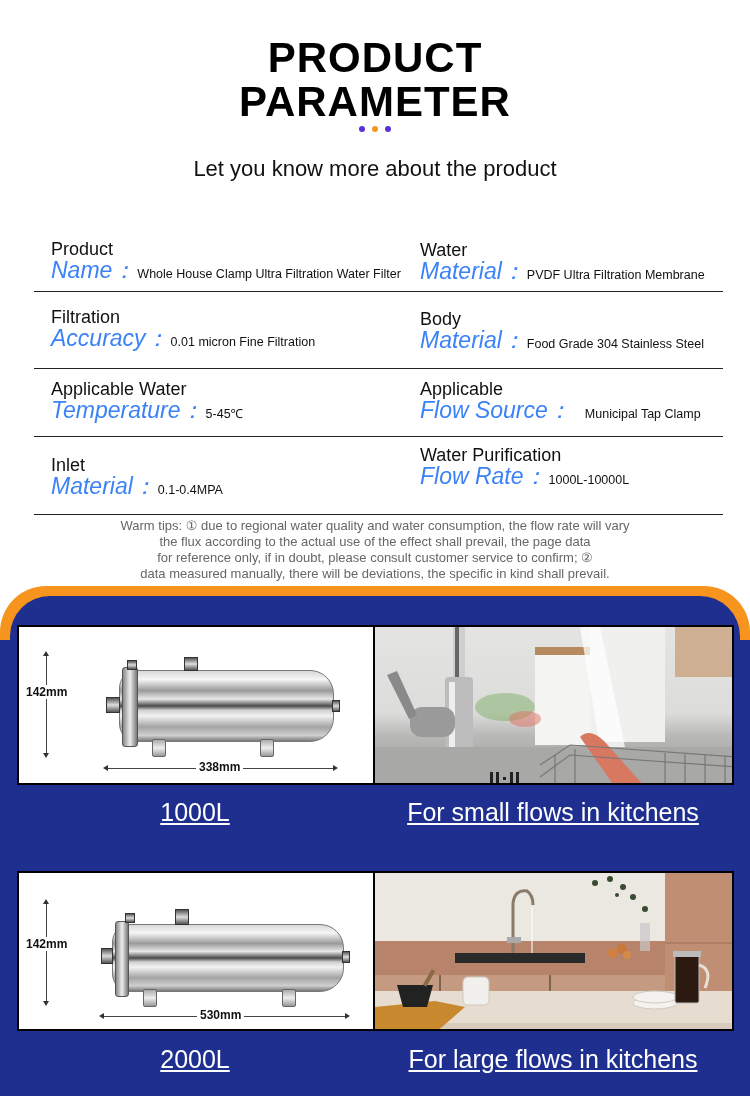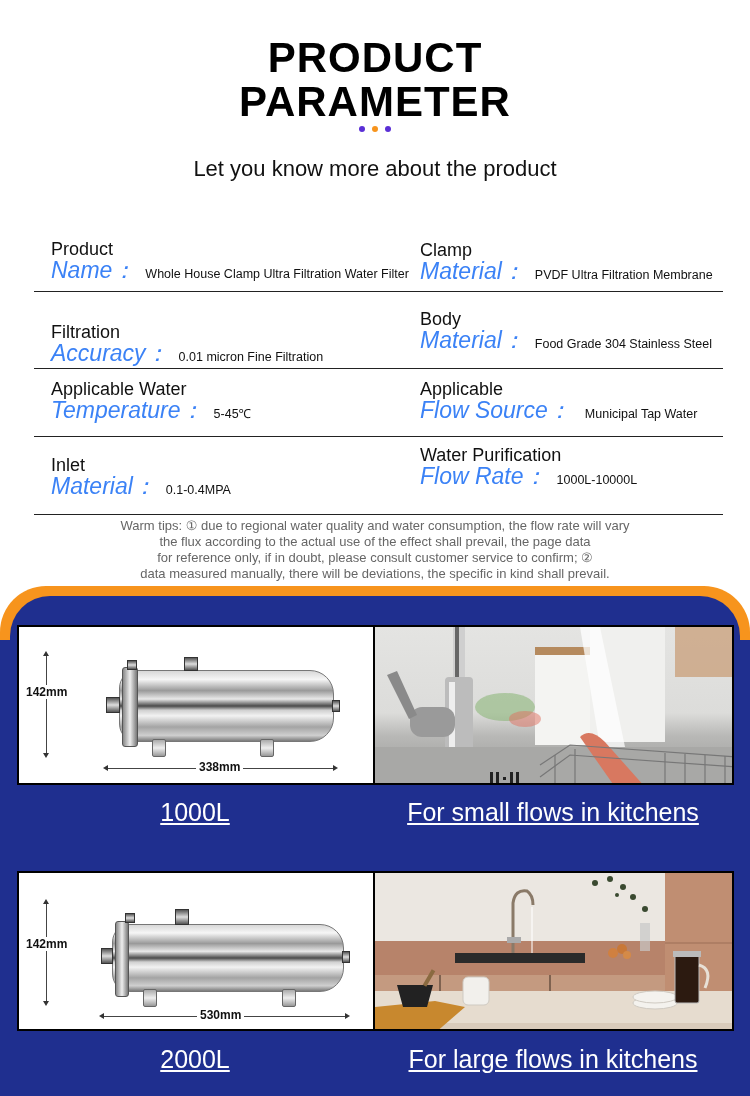--- a/index.html
+++ b/index.html
@@ -12,21 +12,21 @@
     .dot { width: 6px; height: 6px; border-radius: 50%; }
     .subtitle { position: absolute; top: 156px; left: 0; width: 750px; font-family: "Liberation Sans", sans-serif; font-size: 22px; color: #111; }
 
     .params { position: absolute; top: 230px; left: 34px; width: 689px; }
     .prow { position: relative; border-bottom: 1.5px solid #222; }
     .pcell { position: absolute; top: 0; }
     .pcell.left { left: 17px; }
     .pcell.right { left: 386px; }
     .plabel1 { font-family: "Liberation Sans", sans-serif; font-size: 18px; line-height: 21px; color: #111; display: block; }
     .plabel2 { font-family: "Liberation Sans", sans-serif; font-size: 23px; line-height: 21px; color: #3b82f6; white-space: nowrap; font-style: italic; }
-    .pval { font-family: "Liberation Sans", sans-serif; font-size: 12.5px; color: #111; margin-left: 10px; }
+    .pval { font-family: "Liberation Sans", sans-serif; font-size: 12.5px; color: #111; margin-left: 2px; }
 
     .tips { position: absolute; top: 518px; left: 60px; width: 630px; text-align: center; font-family: "Liberation Sans", sans-serif; font-size: 13px; line-height: 16px; color: #666; }
 
     .panel-orange { position: absolute; top: 586px; left: 0; width: 750px; height: 520px; background: #f7941d; border-radius: 46px 46px 0 0; }
     .panel-blue { position: absolute; top: 596px; left: 10px; width: 730px; height: 510px; background: #1f2f8f; border-radius: 40px 40px 0 0; }
     .panel-blue-bottom { position: absolute; top: 640px; left: 0; width: 750px; height: 456px; background: #1f2f8f; }
 
     .card { position: absolute; border: 2px solid #000; overflow: hidden; }
     .dim-card { background: #fff; }
 
@@ -66,42 +66,42 @@
   <div class="subtitle">Let you know more about the product</div>
 </div>
 
 <div class="params">
   <div class="prow" style="height:62px">
     <div class="pcell left" style="top:9px">
       <span class="plabel1">Product</span>
       <span class="plabel2">Name：</span><span class="pval">Whole House Clamp Ultra Filtration Water Filter</span>
     </div>
     <div class="pcell right" style="top:10px">
-      <span class="plabel1">Clamp</span>
+      <span class="plabel1">Water</span>
       <span class="plabel2">Material：</span><span class="pval">PVDF Ultra Filtration Membrane</span>
     </div>
   </div>
   <div class="prow" style="height:77px">
-    <div class="pcell left" style="top:30px">
+    <div class="pcell left" style="top:15px">
       <span class="plabel1">Filtration</span>
       <span class="plabel2">Accuracy：</span><span class="pval">0.01 micron Fine Filtration</span>
     </div>
     <div class="pcell right" style="top:17px">
       <span class="plabel1">Body</span>
       <span class="plabel2">Material：</span><span class="pval" style="">Food Grade 304 Stainless Steel</span>
     </div>
   </div>
   <div class="prow" style="height:68px">
     <div class="pcell left" style="top:10px">
       <span class="plabel1">Applicable Water</span>
       <span class="plabel2">Temperature：</span><span class="pval">5-45℃</span>
     </div>
     <div class="pcell right" style="top:10px">
       <span class="plabel1">Applicable</span>
-      <span class="plabel2">Flow Source：</span><span class="pval" style="margin-left:14px">Municipal Tap Water</span>
+      <span class="plabel2">Flow Source：</span><span class="pval" style="margin-left:14px">Municipal Tap Clamp</span>
     </div>
   </div>
   <div class="prow" style="height:78px">
     <div class="pcell left" style="top:18px">
       <span class="plabel1">Inlet</span>
       <span class="plabel2">Material：</span><span class="pval">0.1-0.4MPA</span>
     </div>
     <div class="pcell right" style="top:8px">
       <span class="plabel1">Water Purification</span>
       <span class="plabel2">Flow Rate：</span><span class="pval">1000L-10000L</span>

